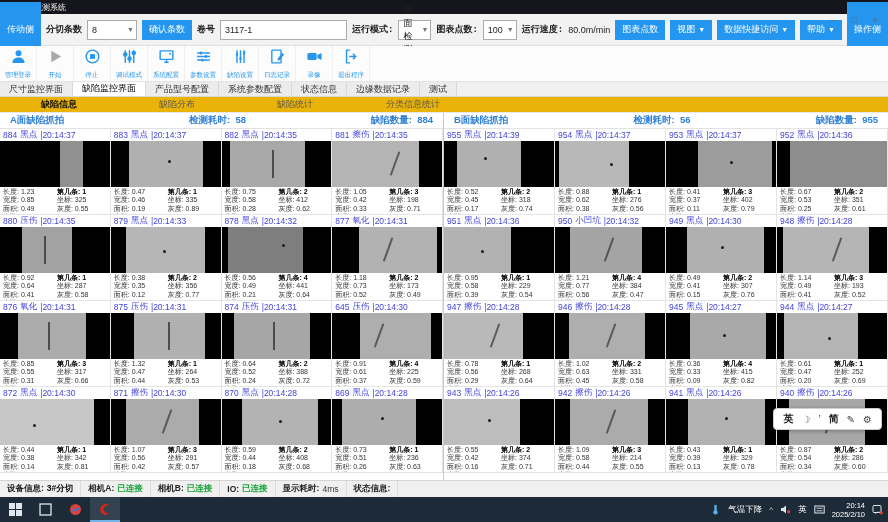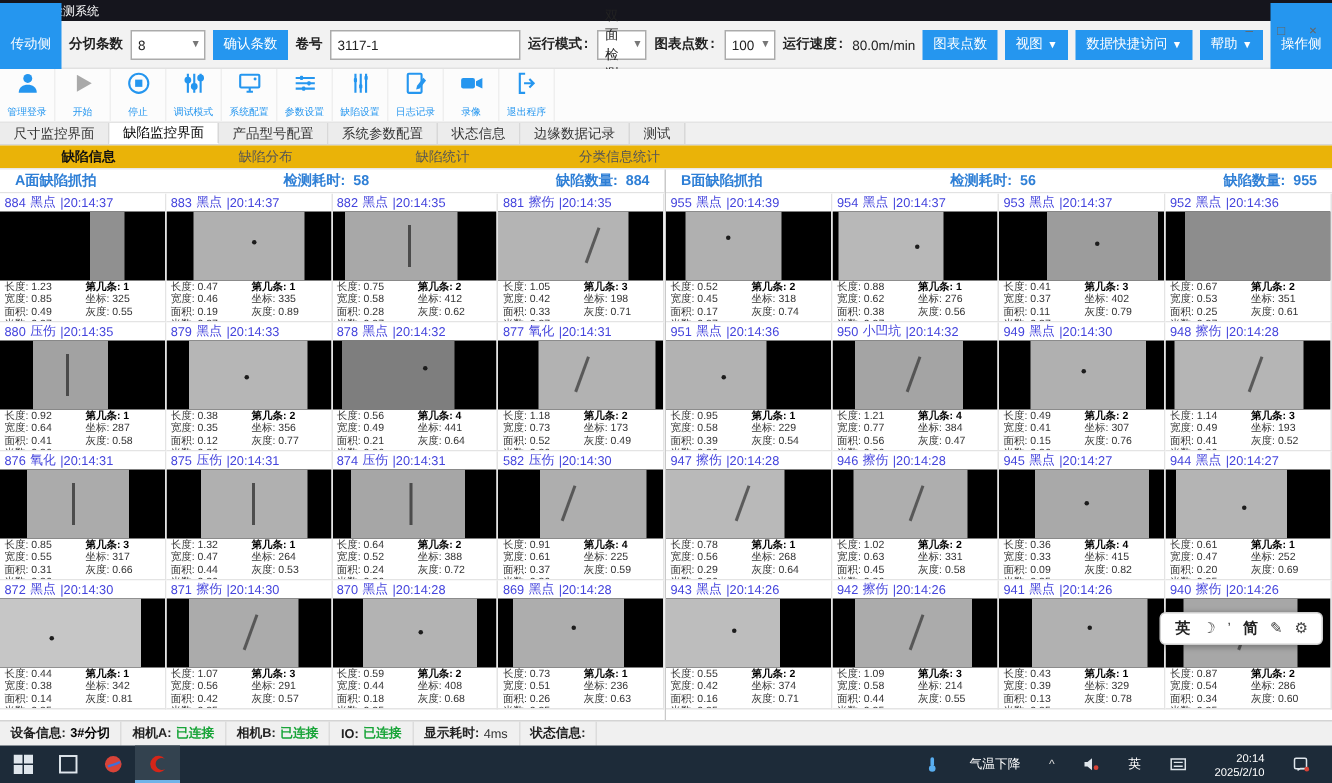--- a/index.html
+++ b/index.html
@@ -56,21 +56,21 @@
   .statusbar { height:17px; background:#f0f0f0; border-top:1px solid #d4d4d4; display:flex; align-items:center; font-size:8.5px; color:#333; flex:none; }
   .sb-item { padding:0 7px; border-right:1px solid #dcdcdc; display:flex; gap:3px; white-space:nowrap; align-items:center; height:100%; }
   .sb-label { font-weight:bold; color:#222; }
   .v-green { color:#18a438; font-weight:bold; }
   .v-bold  { font-weight:bold; color:#000; }
 
   .taskbar { height:25px; background:#1d2b39; display:flex; align-items:center; flex:none; color:#fff; }
   .tb-icon { width:30px; height:25px; display:flex; align-items:center; justify-content:center; cursor:pointer; }
   .tb-icon svg { width:13px; height:13px; }
   .tb-icon.active { background:#33424f; box-shadow:inset 0 -2px 0 #6fb3e8; }
-  .tb-right { margin-left:auto; display:flex; align-items:center; gap:19px; padding-right:15px; font-size:8.5px; }
+  .tb-right { margin-left:auto; display:flex; align-items:center; gap:7px; padding-right:5px; font-size:8.5px; }
   .tb-right svg { width:11px; height:11px; }
   .clock { text-align:right; font-size:7.5px; line-height:1.2; white-space:nowrap; }
   .caret-up { font-size:8px; color:#ddd; }
 </style>
 </head>
 <body>
 
 <div id="app">
 
   <div class="titlebar">
@@ -477,21 +477,21 @@
               </div>
               <div class="ci-r">
                 <div class="first">第几条: 2</div>
                 <div>坐标: 388</div>
                 <div>灰度: 0.72</div>
               </div>
             </div>
           </div>
           <div class="cell">
             <div class="cell-head">
-              <span>582</span>
+              <span>645</span>
               <span>压伤</span>
               <span>|20:14:30</span>
             </div>
             <div class="cell-img">
               <div class="band" style="left: 25%; width: 65%; background: rgb(174, 174, 174);"></div>
               <div class="mark-streak" style="left: 42%;"></div>
             </div>
             <div class="cell-info">
               <div class="ci-l">
                 <div>长度: 0.91</div>

